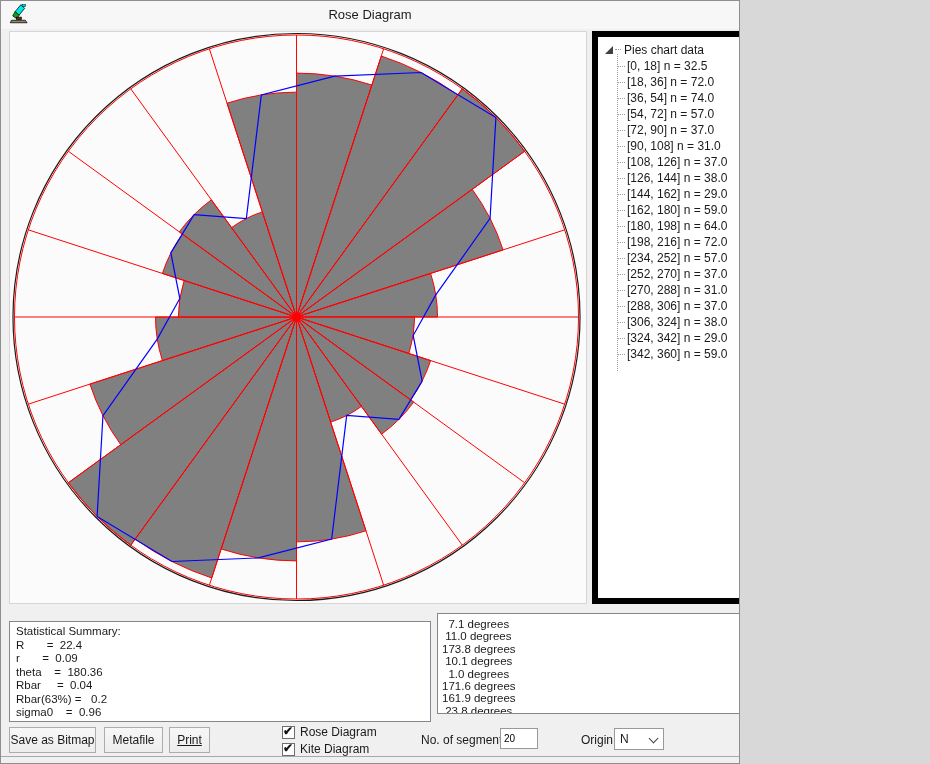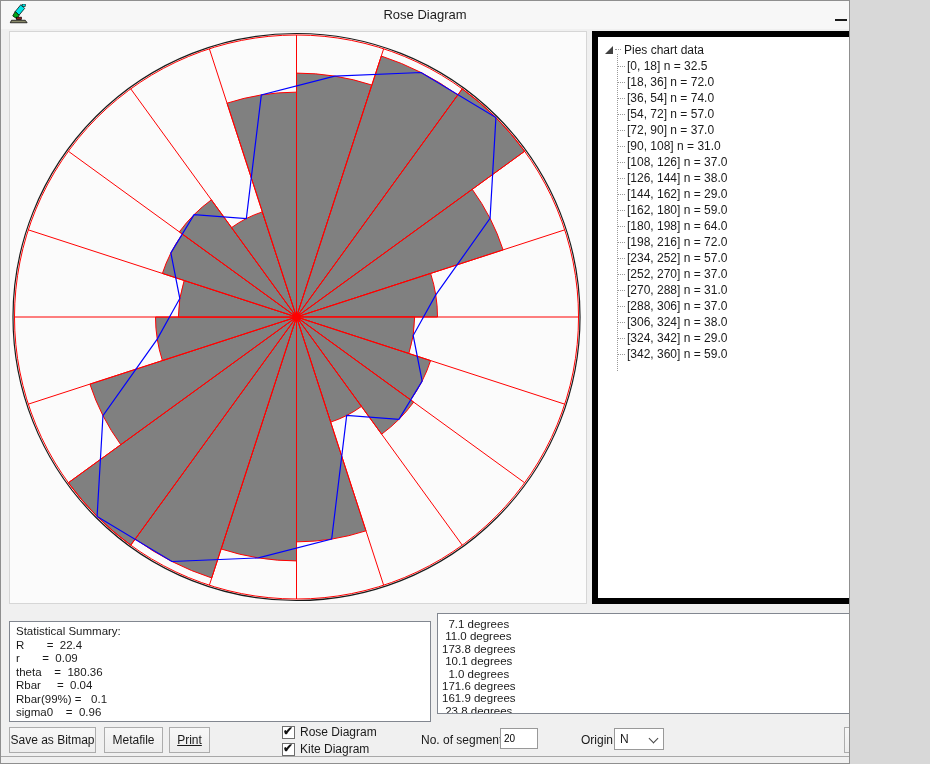--- a/index.html
+++ b/index.html
@@ -1,17 +1,17 @@
 <!DOCTYPE html>
 <html><head>
 <meta charset="utf-8">
 <style>
   html,body{margin:0;padding:0;background:#d8d8d8;}
   .window{
-    position:relative;width:850px;height:764px;box-sizing:border-box;
+    position:relative;width:740px;height:764px;box-sizing:border-box;
     background:#f0f0f0;border:1px solid #8f8f8f;overflow:hidden;
     font-family:"Liberation Sans",sans-serif;color:#1a1a1a;
   }
   
   .titlebar{position:absolute;left:0;top:0;right:0;height:28px;background:#f7f7f7;}
   .app-icon{position:absolute;left:8px;top:3px;width:20px;height:20px;}
   .title{position:absolute;left:0;right:0;top:6px;text-align:center;font-size:13px;color:#1c1c1c;}
   .winbtn{position:absolute;top:0;height:28px;display:flex;align-items:center;justify-content:center;cursor:default;}
   .btn-min{left:824px;width:32px;}
   .btn-max{left:856px;width:23px;}
@@ -154,21 +154,21 @@
         <div class="tree-item">[234, 252] n = 57.0</div>
         <div class="tree-item">[252, 270] n = 37.0</div>
         <div class="tree-item">[270, 288] n = 31.0</div>
         <div class="tree-item">[288, 306] n = 37.0</div>
         <div class="tree-item">[306, 324] n = 38.0</div>
         <div class="tree-item">[324, 342] n = 29.0</div>
         <div class="tree-item">[342, 360] n = 59.0</div>
       </div>
   </div>
 
-  <div class="stats-panel" id="stats-panel"><div>Statistical Summary:</div><div>R       =  22.4</div><div>r       =  0.09</div><div>theta    =  180.36</div><div>Rbar     =  0.04</div><div>Rbar(99%) =   0.1</div><div>sigma0    =  0.96</div></div>
+  <div class="stats-panel" id="stats-panel"><div>Statistical Summary:</div><div>R       =  22.4</div><div>r       =  0.09</div><div>theta    =  180.36</div><div>Rbar     =  0.04</div><div>Rbar(63%) =   0.2</div><div>sigma0    =  0.96</div></div>
 
   <div class="degrees-panel">
     <div class="degrees-lines" id="deg-lines"><div>  7.1 degrees</div><div> 11.0 degrees</div><div>173.8 degrees</div><div> 10.1 degrees</div><div>  1.0 degrees</div><div>171.6 degrees</div><div>161.9 degrees</div><div> 23.8 degrees</div></div>
     <div class="vscroll">
       <div class="vs-btn vs-up">
           <div class="tri-up"></div>
         </div>
       <div class="vs-thumb"></div>
       <div class="vs-btn vs-down">
           <div class="tri-down"></div>

